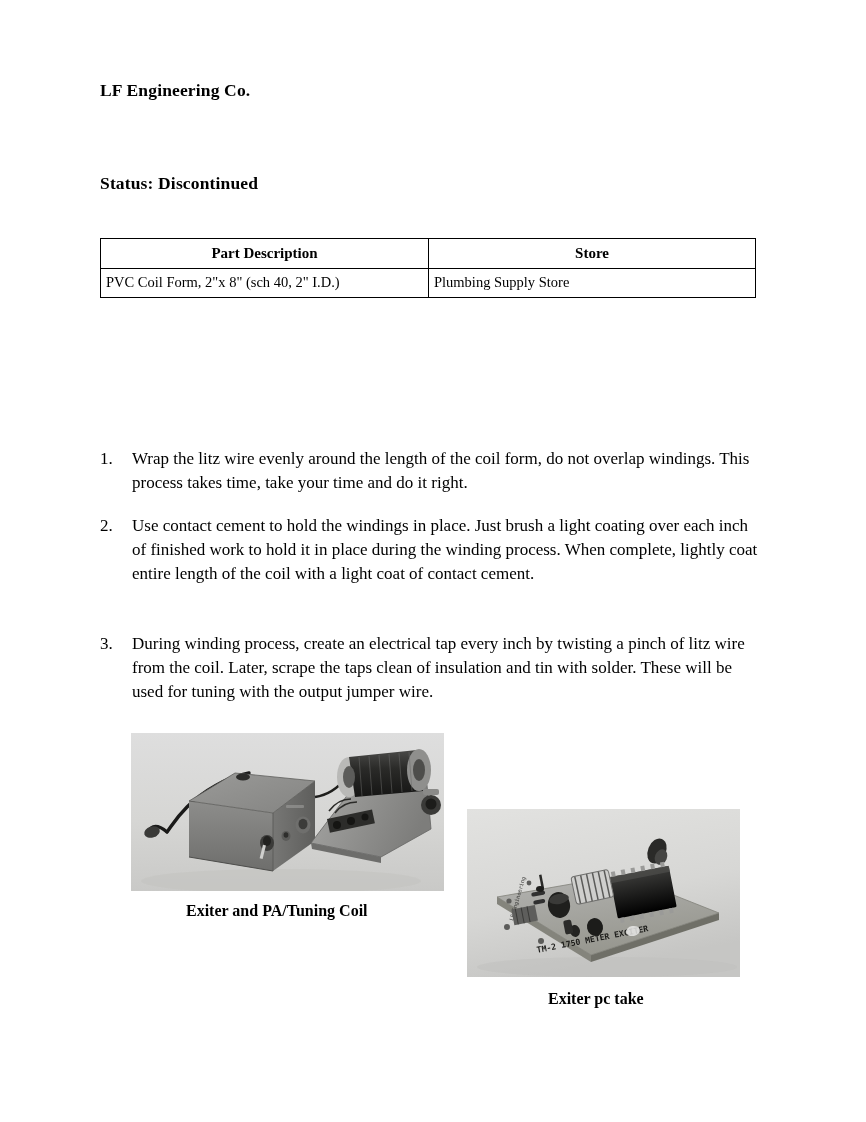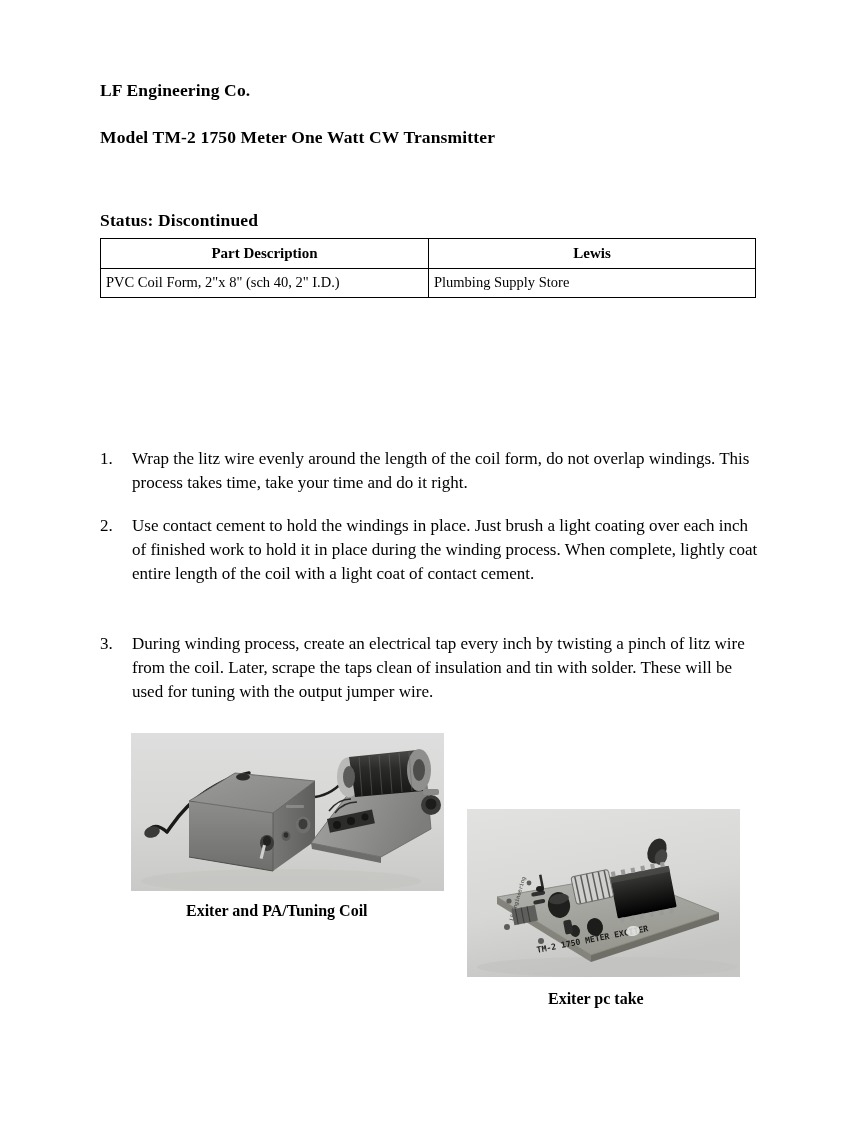--- a/index.html
+++ b/index.html
@@ -28,21 +28,21 @@
   .heading {
     position: absolute;
     left: 100px;
     font-weight: bold;
     font-size: 17.5px;
     letter-spacing: 0.15px;
     white-space: nowrap;
   }
   #h-company  { top: 80px; }
   #h-model    { top: 127px; }
-  #h-status   { top: 173px; margin-top: 37px; }
+  #h-status   { top: 173px; }
 
   
   .parts-table {
     position: absolute;
     left: 100px;
     top: 238px;
     width: 655px;
     border-collapse: collapse;
     table-layout: fixed;
     font-size: 14.5px;
@@ -128,33 +128,32 @@
   #caption-1 { left: 186px; top: 902px; }
   #caption-2 { left: 548px; top: 990px; }
 </style>
 </head>
 <body>
 
 <div class="page">
 
   <div class="heading" id="h-company">LF Engineering Co.</div>
 
-  <div class="heading" id="h-model">Model TM-2 1750 Meter One Watt CW Transmitter</div>
 
   <div class="heading" id="h-status">Status: Discontinued</div>
 
   <table class="parts-table">
     <colgroup>
       <col class="col-part">
       <col class="col-source">
     </colgroup>
     <thead>
       <tr>
         <th>Part Description</th>
-        <th>Lewis</th>
+        <th>Store</th>
       </tr>
     </thead>
     <tbody>
       <tr>
         <td>PVC Coil Form, 2"x 8"  (sch 40, 2" I.D.)</td>
         <td>Plumbing Supply Store</td>
       </tr>
     </tbody>
   </table>
 

